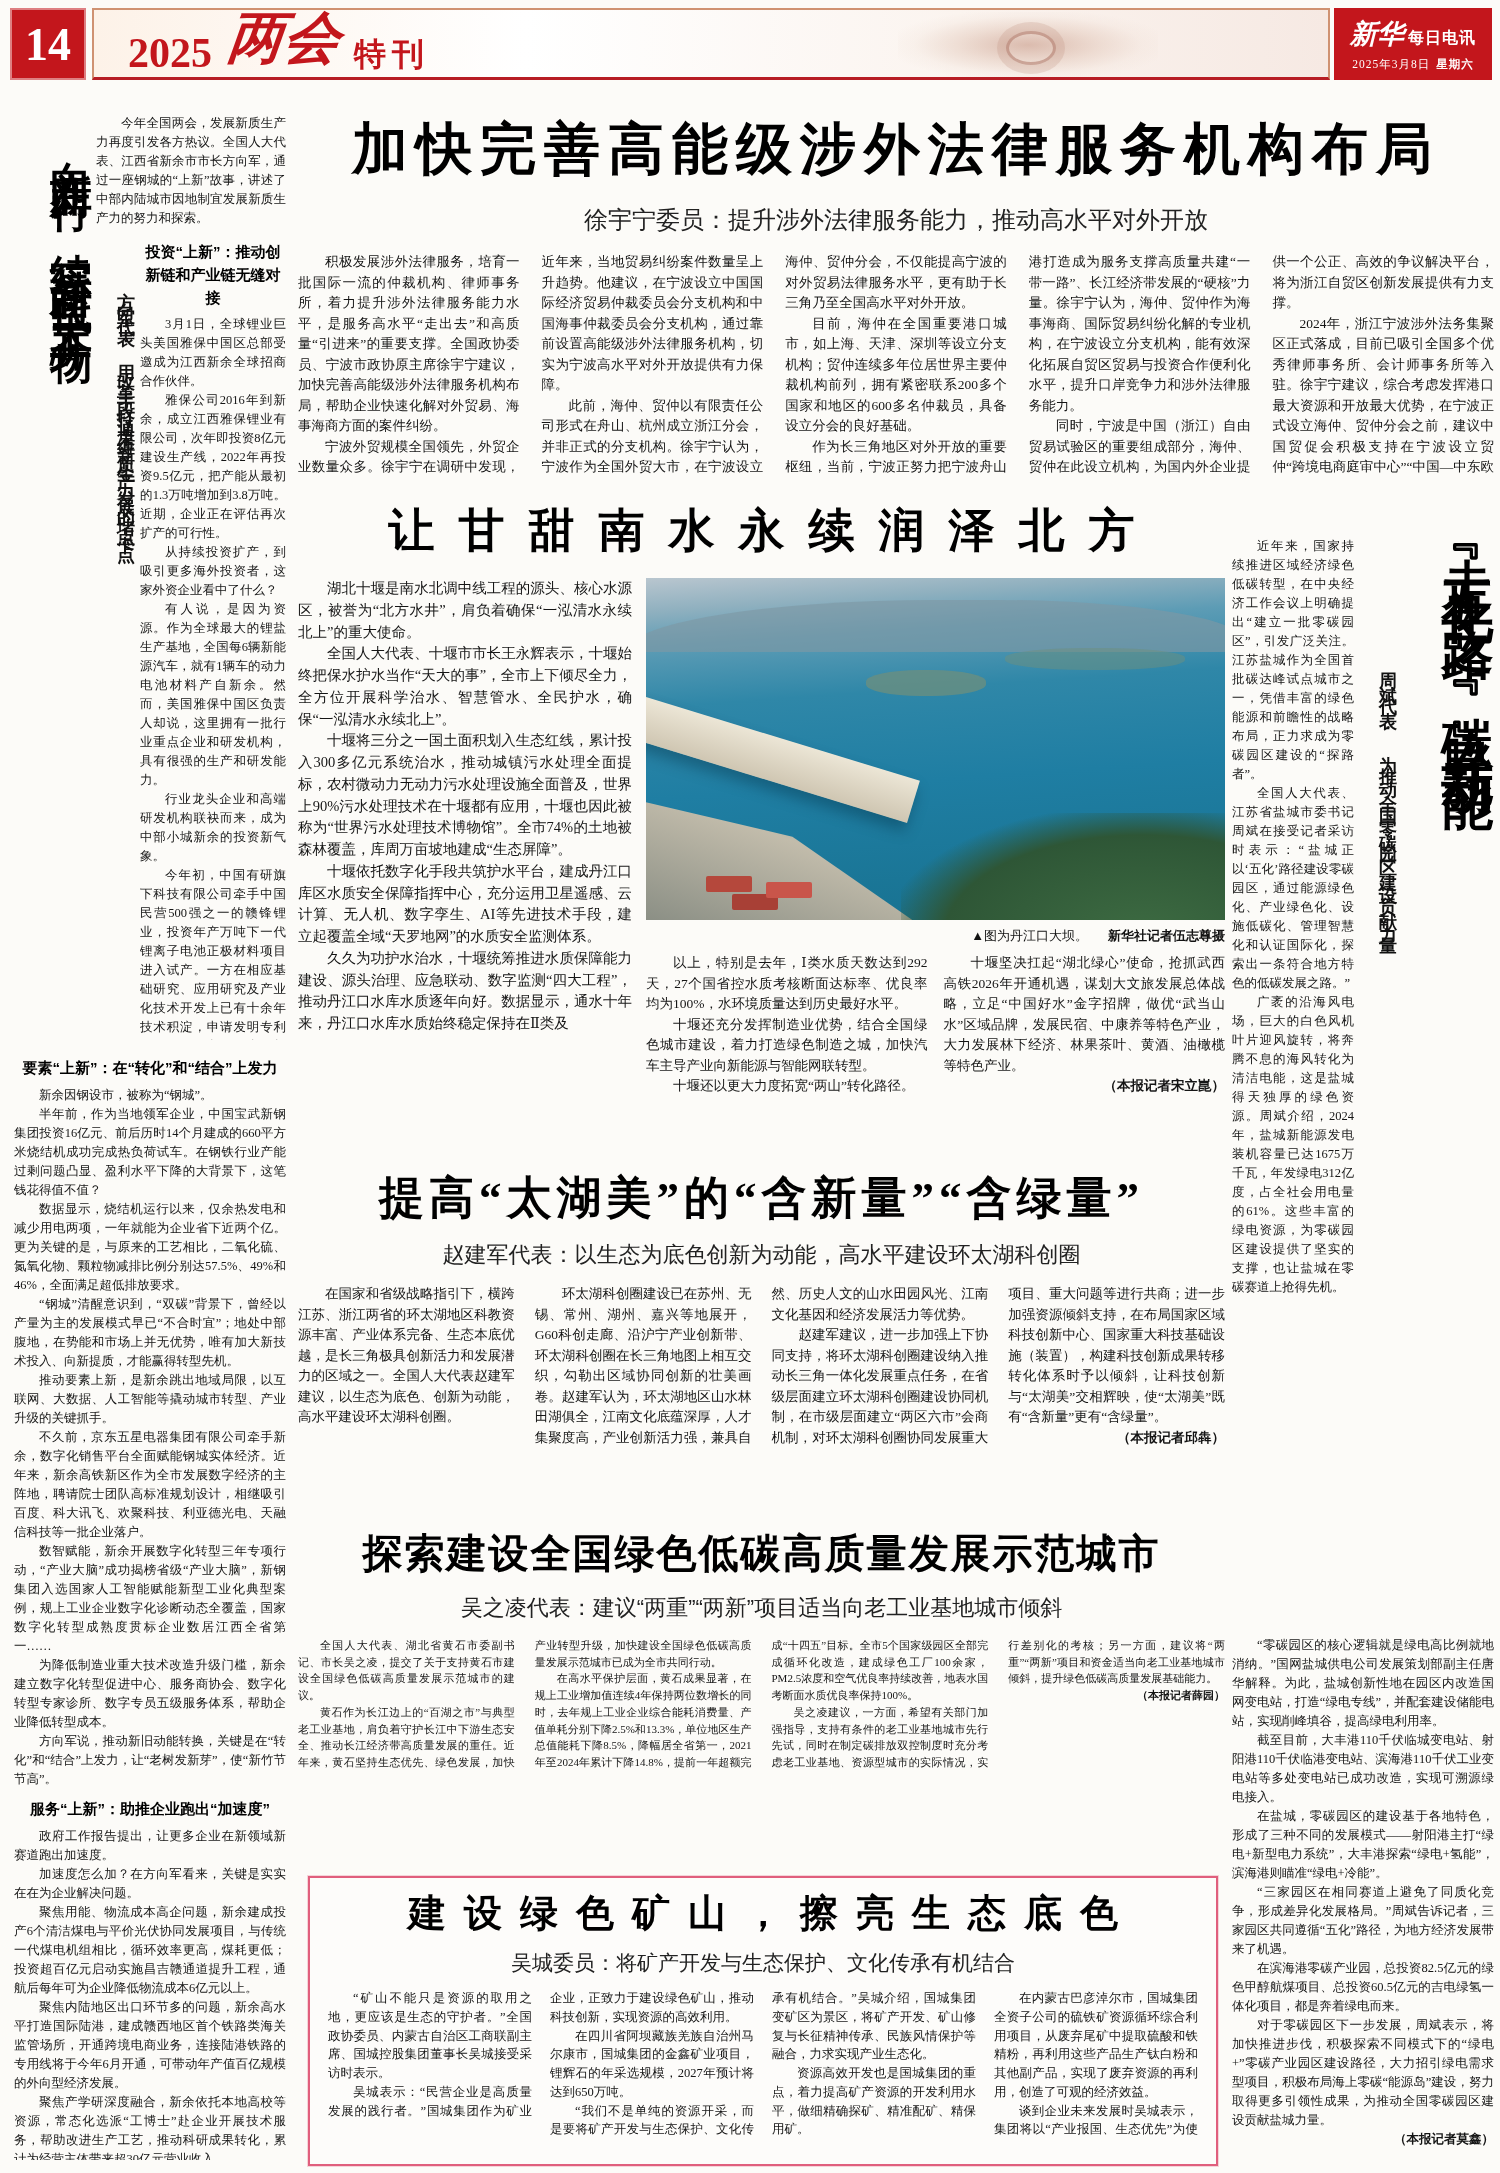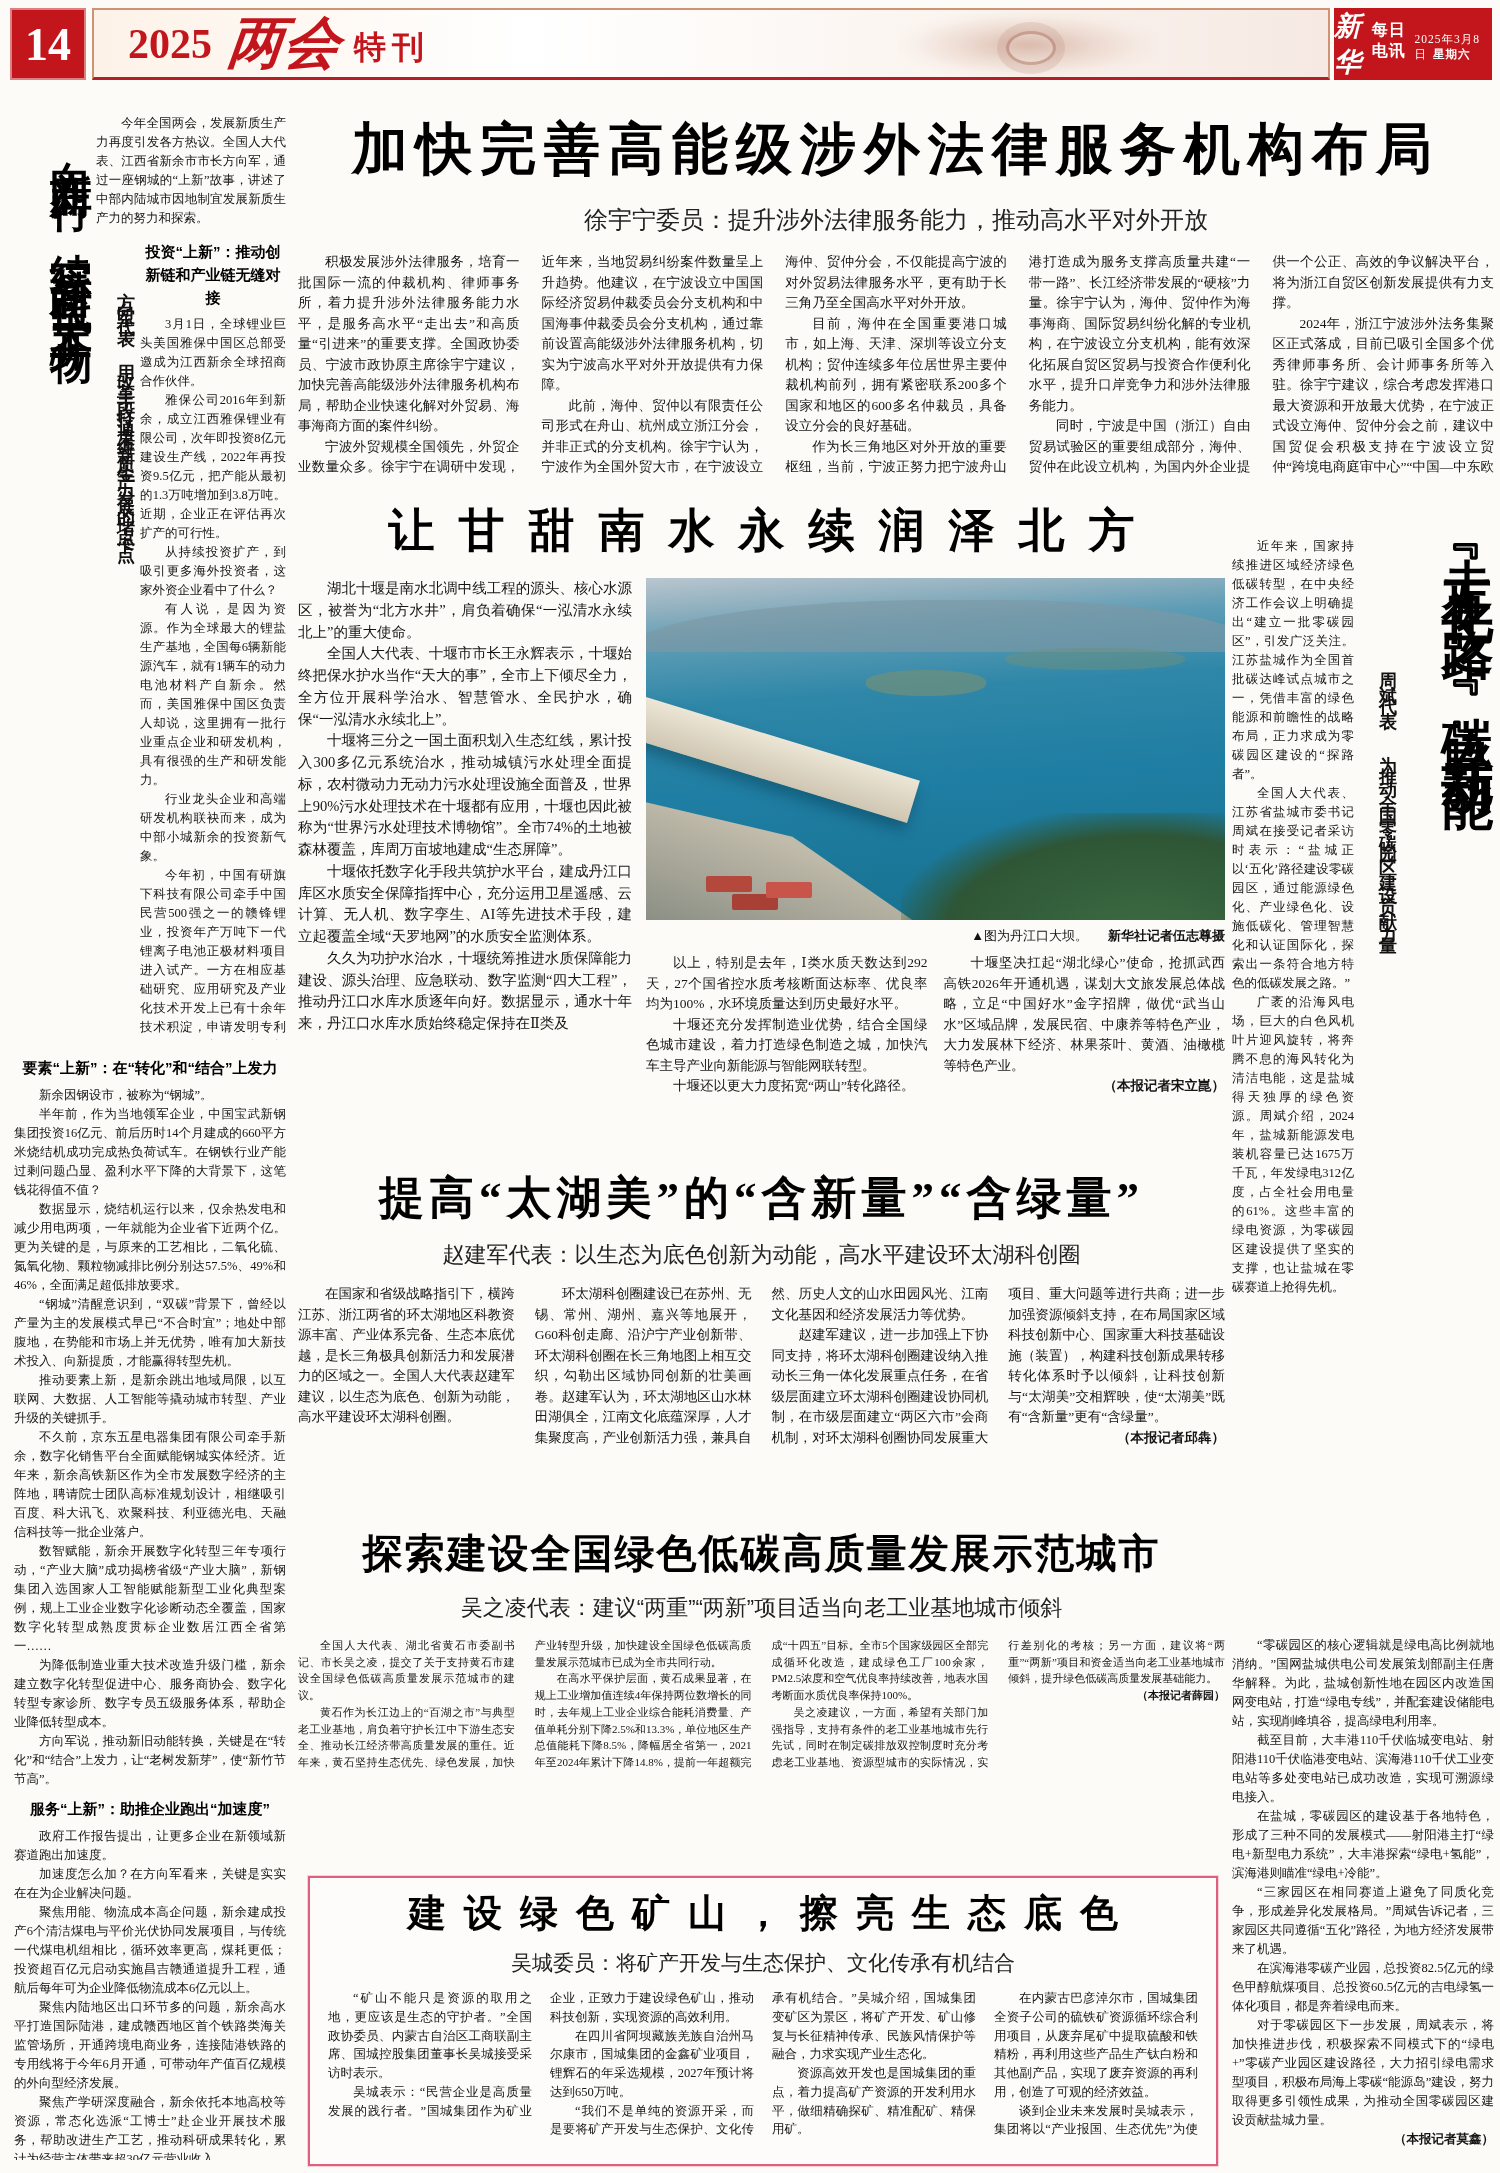--- a/index.html
+++ b/index.html
@@ -5,30 +5,30 @@
   * { box-sizing: border-box; margin: 0; padding: 0; }
   html,body { width:1500px; height:2173px; }
   body { position:relative; background:#fcfbf8; font-family:"Liberation Serif","DejaVu Serif",serif; color:#121212; overflow:hidden; }
 
   
   .pg-num { position:absolute; left:10px; top:8px; width:76px; height:72px; background:#c3161c;
     color:#fff; display:flex; align-items:center; justify-content:center; font-size:46px; font-weight:bold;
     box-shadow: inset 0 0 0 2px rgba(255,255,255,.45); }
   .banner { position:absolute; left:92px; top:8px; width:1238px; height:72px;
     background:linear-gradient(to right,#fdf2e8,#ffffff 35%,#fbf4ef 70%,#f6e9e3);
-    border:2px solid #cf9272; border-bottom:3px solid #b71d24; display:flex; align-items:center; padding-left:34px; overflow:hidden; }
+    border:2px solid #cf9272; border-bottom:3px solid #b71d24; display:flex; align-items:flex-end; padding-left:34px; overflow:hidden; }
   .banner-year { color:#c3161c; font-size:42px; font-weight:800; font-family:"Liberation Serif",serif; margin-right:16px; }
   .banner-title { color:#c3161c; font-size:56px; font-weight:900; font-style:italic; display:inline-block; transform:skewX(-6deg); margin-right:14px; }
   .banner-suffix { color:#c3161c; font-size:32px; font-weight:bold; letter-spacing:6px; padding-top:8px; }
   .ripple { position:absolute; right:170px; top:2px; width:260px; height:66px;
     background:radial-gradient(ellipse at center,rgba(193,142,122,.55) 0%,rgba(215,180,162,.35) 38%,rgba(232,212,199,.15) 62%,transparent 78%); }
   .ripple::after { content:""; position:absolute; left:50%; top:50%; width:44px; height:28px; margin:-14px 0 0 -22px;
     border-radius:50%; border:3px solid rgba(168,108,92,.5); box-shadow:0 0 0 9px rgba(188,138,118,.22); }
   .masthead { position:absolute; left:1334px; top:8px; width:158px; height:72px; background:#c3161c; color:#fff;
-    display:flex; flex-direction:row; align-items:center; justify-content:center; }
+    display:flex; flex-direction:column; align-items:center; justify-content:center; }
   .mh-brand { display:flex; align-items:baseline; }
   .mh-script { font-style:italic; font-size:27px; font-weight:bold; margin-right:4px; }
   .mh-rest { font-size:16px; font-weight:bold; letter-spacing:1px; }
   .mh-date { font-size:11.5px; margin-top:5px; letter-spacing:1px; }
   .mh-week { margin-left:6px; font-weight:bold; }
 
   
   .art-headline { font-weight:bold; text-align:center; color:#000; font-family:"Liberation Serif",serif; }
   .art-subtitle { font-family:"Liberation Sans","DejaVu Sans",sans-serif; text-align:center; color:#222; font-weight:500; }
   .body-text { font-size:12.5px; line-height:1.52; text-align:justify; color:#151515; }

